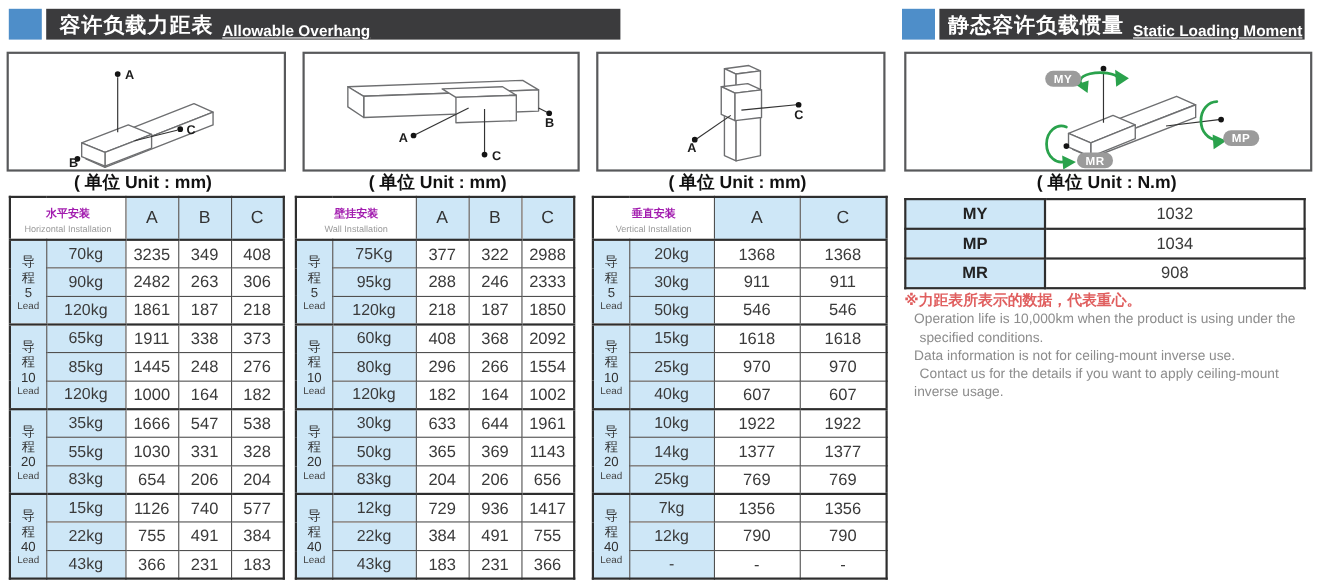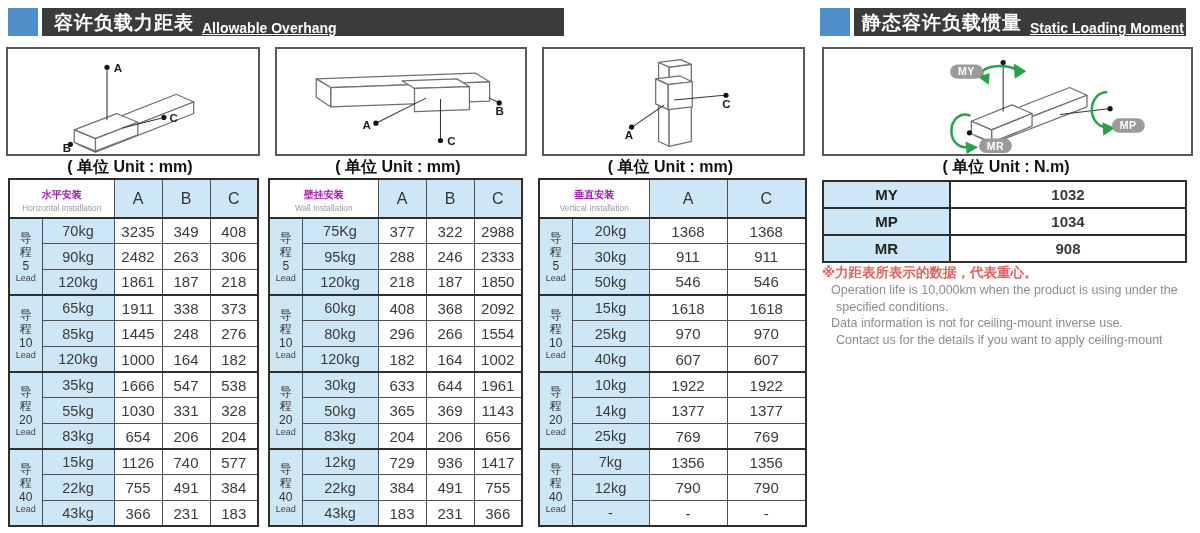--- a/index.html
+++ b/index.html
@@ -28,21 +28,21 @@
   .col-h{background:#cee7f7;font-size:16px;font-weight:normal;color:#333;}
   .lead-cell{background:#cee7f7;}
   .lead-zh{font-size:12px;color:#333;line-height:14px;}
   .lead-en{font-size:9px;color:#444;line-height:10px;}
   .kg-cell{background:#cee7f7;font-size:14.5px;color:#3a3a3a;}
   .val-cell{background:#fff;font-size:15px;color:#3a3a3a;}
   
   .moment-wrap .itable tbody tr{height:27px;}
   .moment-wrap .itable th,.moment-wrap .itable td{border:2px solid #2e2e2e;}
   .m-label{background:#cee7f7;font-size:15px;font-weight:bold;color:#222;}
-  .m-val{background:#fff;font-size:15px;font-weight:bold;color:#3a3a3a;}
+  .m-val{background:#fff;font-size:15px;font-weight:normal;color:#3a3a3a;}
   
   .notes{position:absolute;left:822px;top:264px;width:376px;}
   .note-zh{font-size:13.5px;font-weight:bold;color:#e05f5f;line-height:18px;white-space:nowrap;}
   .note-en{font-size:12.5px;color:#8c8c8c;line-height:16.5px;padding-left:9px;white-space:nowrap;}
   .note-en.ind{padding-left:14px;}
   
   .rail{fill:#ffffff;stroke:#6e6f71;stroke-width:1.3;stroke-linejoin:round;}
   .leader{stroke:#333;stroke-width:1.1;fill:none;}
   .dot{fill:#141414;}
   .ptxt{font-family:"Liberation Sans",sans-serif;font-size:12px;font-weight:bold;fill:#1c1c1c;}
@@ -546,15 +546,16 @@
         </tbody>
       </table>
     </div>
 
   <div class="notes">
     <div class="note-zh">※力距表所表示的数据，代表重心。</div>
     <div class="note-en">Operation life is 10,000km when the product is using under the</div>
     <div class="note-en ind">specified conditions.</div>
     <div class="note-en">Data information is not for ceiling-mount inverse use.</div>
     <div class="note-en ind">Contact us for the details if you want to apply ceiling-mount</div>
+    <div class="note-en">inverse usage.</div>
   </div>
 
 </div>
 
 </body></html>

